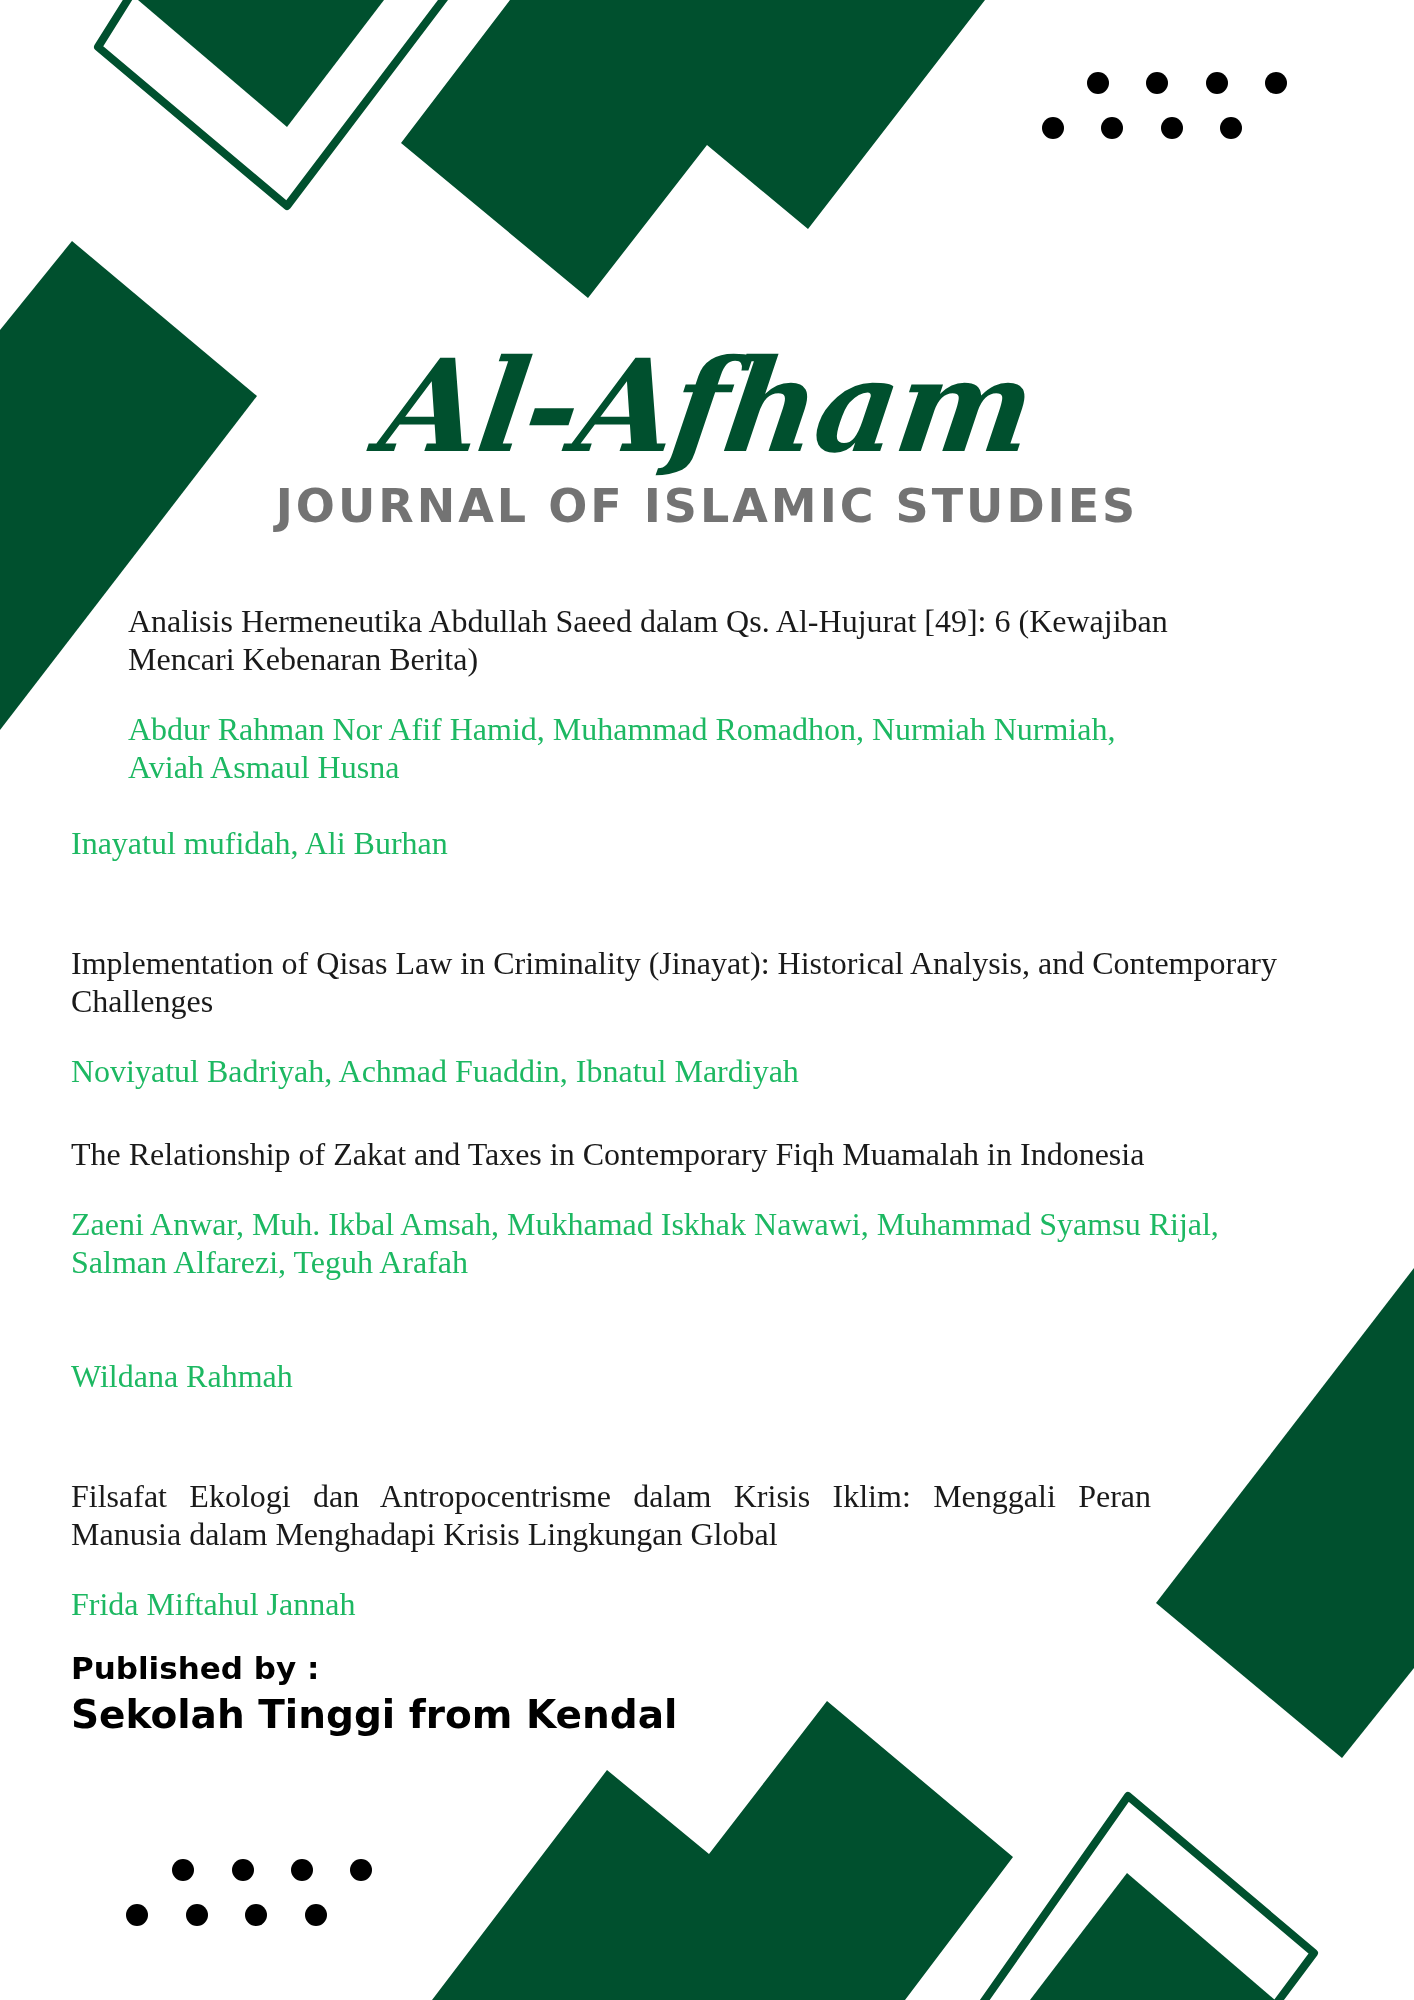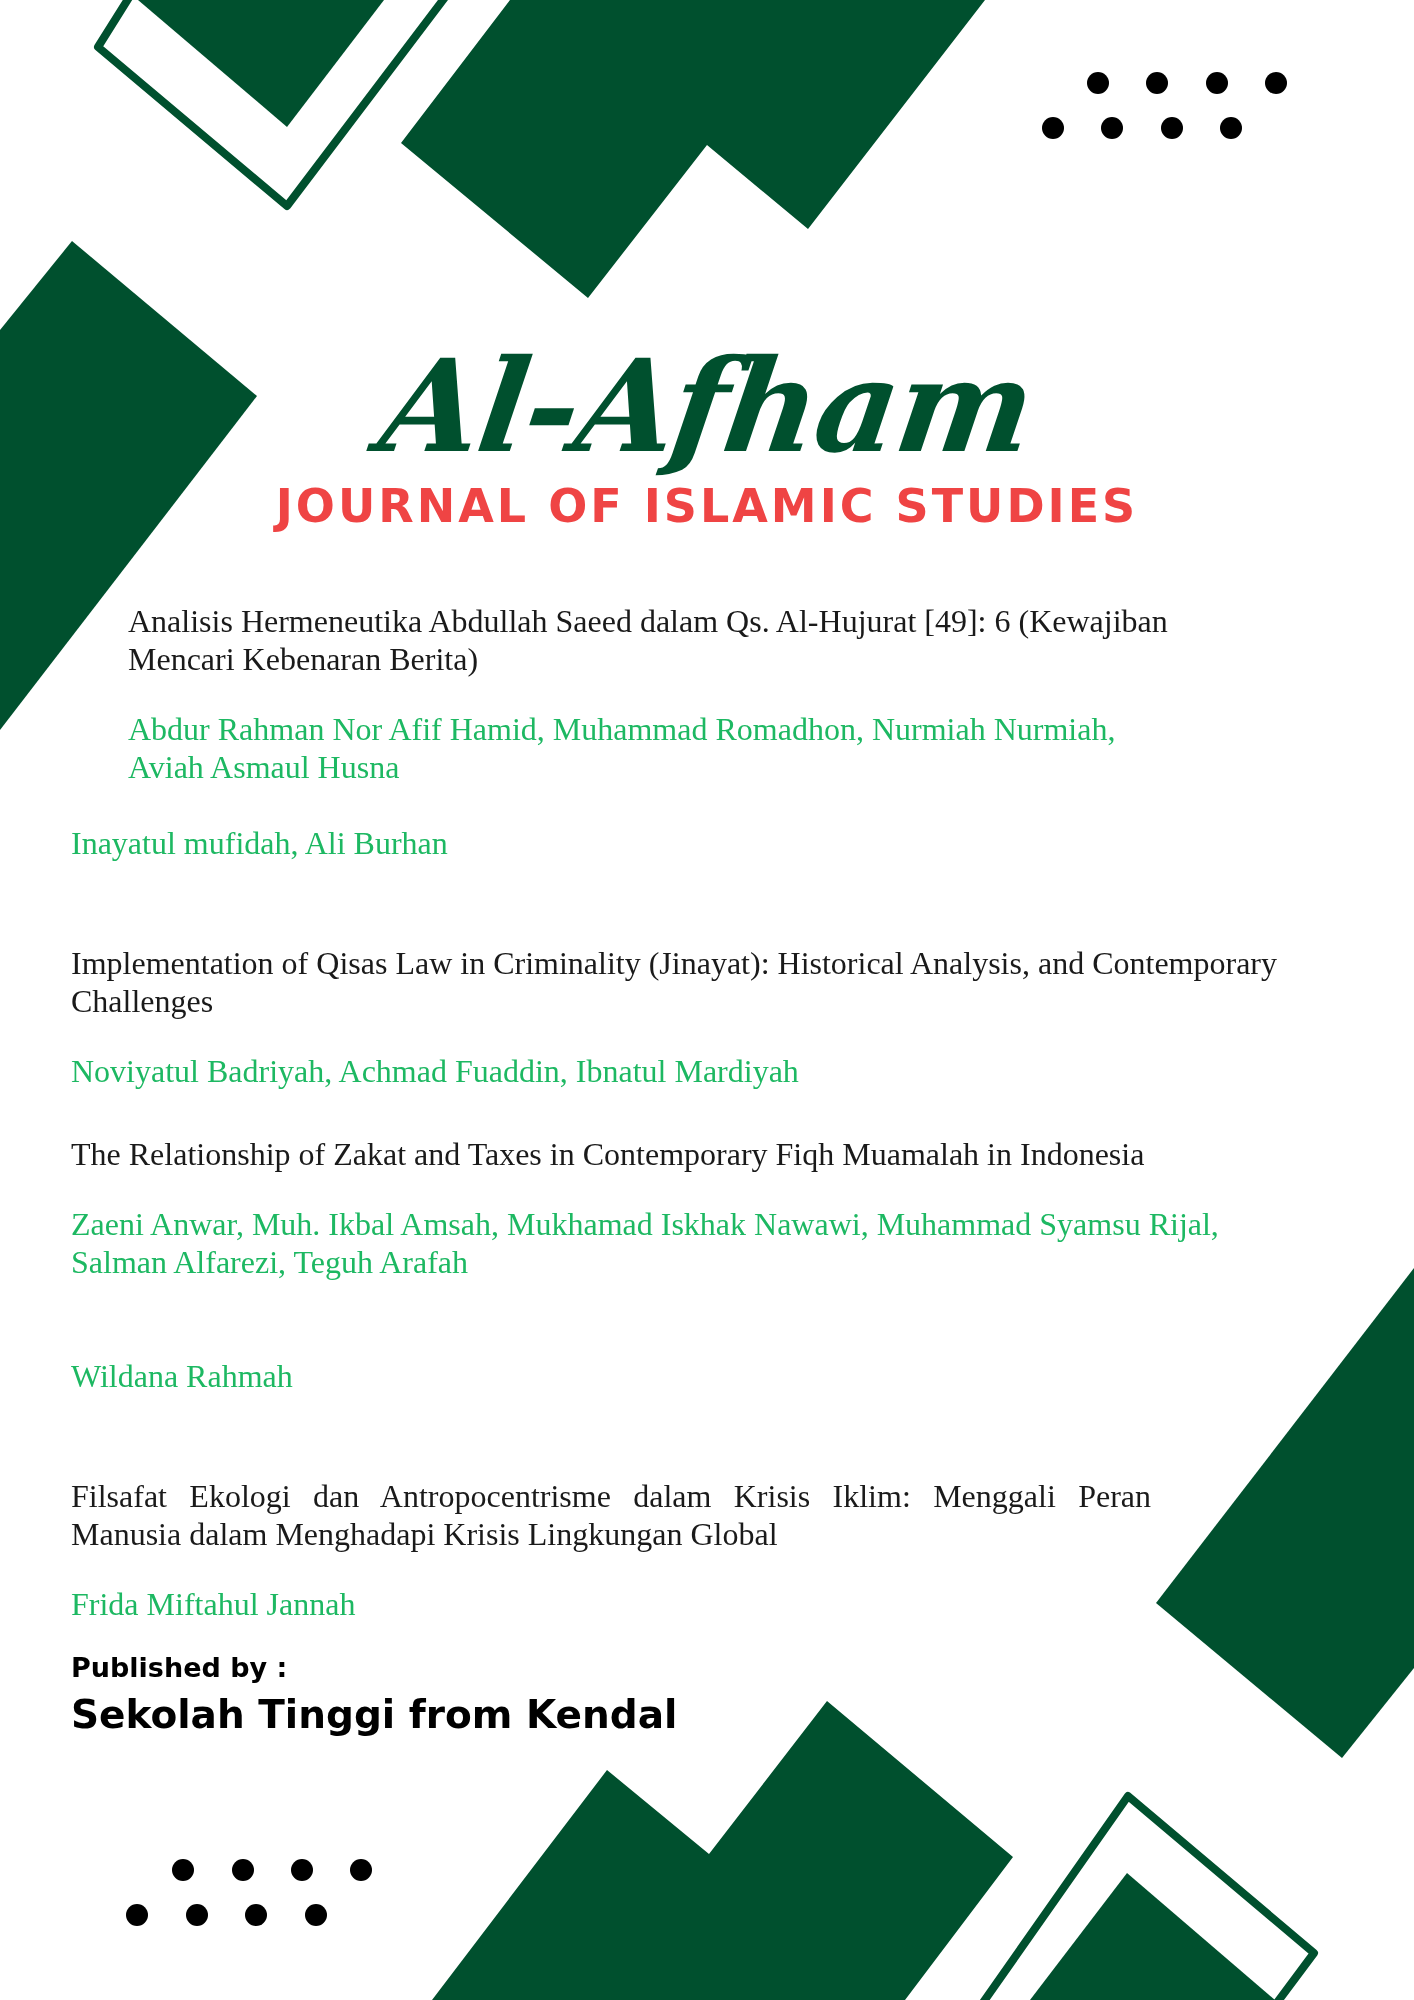--- a/index.html
+++ b/index.html
@@ -18,41 +18,41 @@
       font-family: "DejaVu Serif", serif;
       font-style: italic; font-weight: bold;
       font-size: 128px; line-height: 140px;
       color: #00502e; letter-spacing: -2px;
       transform: skewX(-8deg);
     }
     .subtitle {
       top: 478px; left: 50px;
       font-family: "DejaVu Sans", sans-serif;
       font-weight: bold; font-size: 46px; line-height: 56px;
-      color: #ef4444; letter-spacing: 3px;
+      color: #737373; letter-spacing: 3px;
     }
 
     .article {
       position: absolute;
       font-family: "Liberation Serif", serif;
       font-size: 32px; line-height: 38px;
     }
     .article .atitle { color: #1a1a1a; }
     .article .authors { color: #1db862; margin-top: 32px; }
     .article.justify .atitle { text-align: justify; text-align-last: left; }
 
     .a1 { left: 128px; top: 602px; width: 1100px; }
     .a2 { left: 71px;  top: 792px; width: 1275px; }
     .a3 { left: 71px;  top: 944px; width: 1290px; }
     .a4 { left: 71px;  top: 1135px; width: 1240px; }
     .a5 { left: 71px;  top: 1325px; width: 1240px; }
     .a6 { left: 71px;  top: 1477px; width: 1080px; }
 
     .publisher { position: absolute; left: 71px; top: 1648px; font-family: "DejaVu Sans", sans-serif; font-weight: bold; color: #000; }
-    .publisher .label { font-size: 27px; line-height: 40px; }
+    .publisher .label { font-size: 31px; line-height: 40px; }
     .publisher .name { font-size: 39px; line-height: 50px; margin-top: 2px; }
   </style>
 </head>
 <body>
 
 <svg class="bg" viewBox="0 0 1414 2000" xmlns="http://www.w3.org/2000/svg">
 
   <polygon class="outline" points="130,-4 98,47 287,206 446,-4"></polygon>
   <polygon class="shape" points="138,0 384,0 287,127"></polygon>
 

